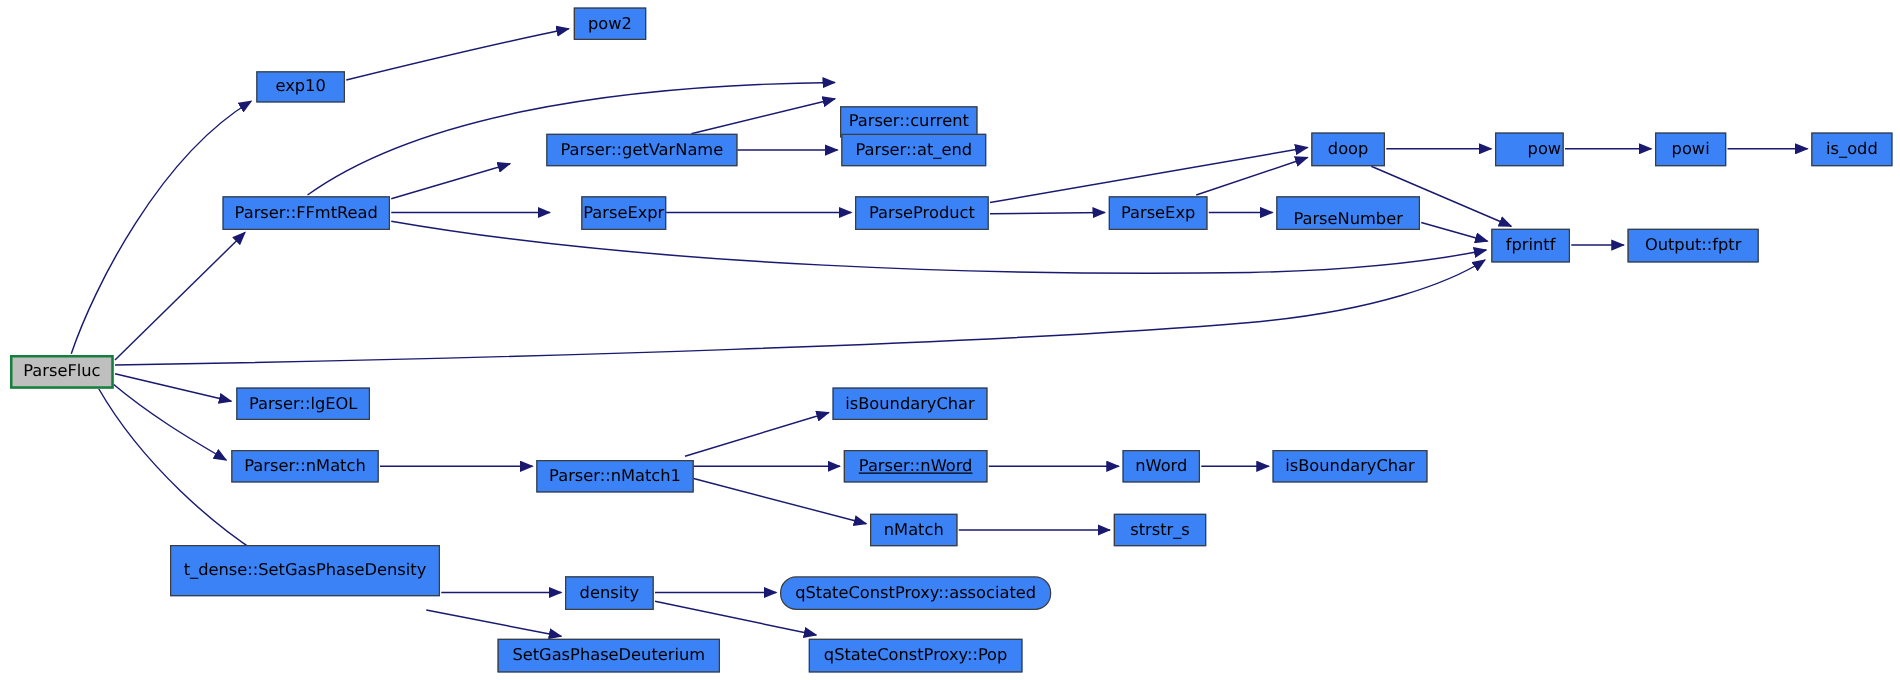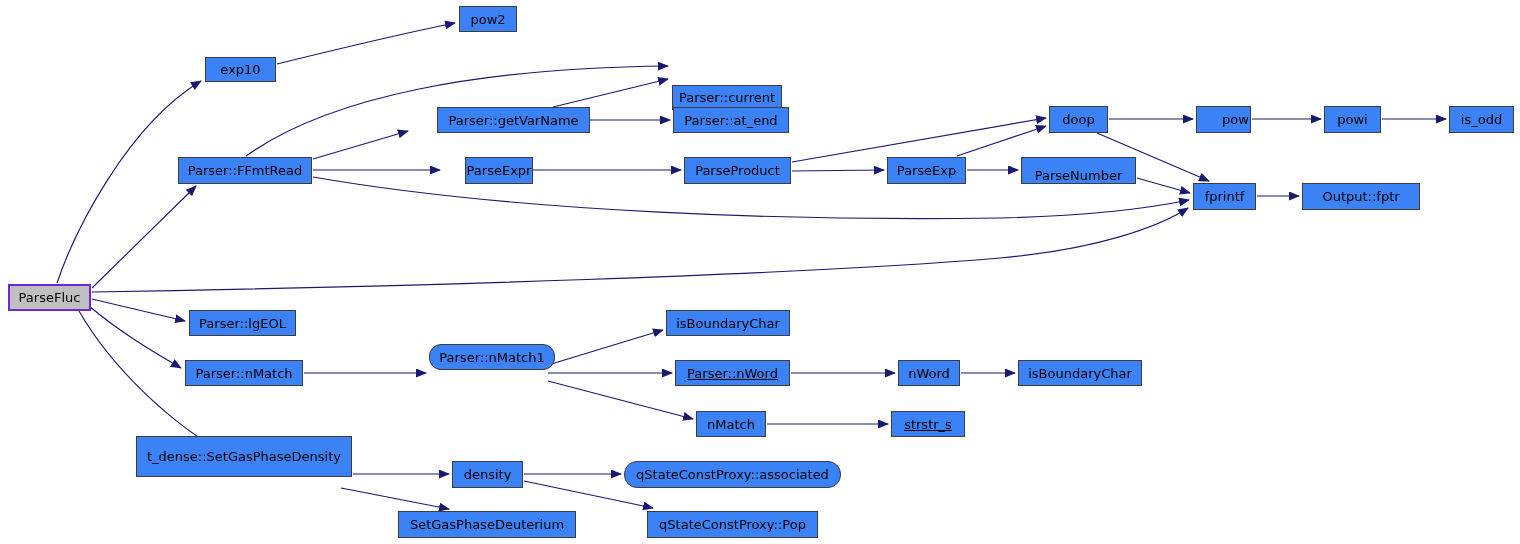--- a/index.html
+++ b/index.html
@@ -29,21 +29,21 @@
     display: flex;
     align-items: center;
     justify-content: center;
     font-size: 13px;
     color: #000000;
     white-space: nowrap;
     cursor: pointer;
   }
   .node.root {
     background: #bfbfbf;
-    border: 2px solid #6d28d9;
+    border: 2px solid #15803d;
     cursor: default;
   }
 </style>
 </head>
 <body>
 
 <div id="canvas">
   <svg id="edge-layer" width="1520" height="544" viewBox="0 0 1520 544">
     <defs>
       <marker id="arrow" markerUnits="userSpaceOnUse" markerWidth="11" markerHeight="9" refX="10" refY="4.5" orient="auto">
@@ -130,48 +130,48 @@
       </div>
       <div class="node" style="left: 1324px; top: 106px; width: 57px; height: 27px;">
         <span>powi</span>
       </div>
       <div class="node" style="left: 1449px; top: 106px; width: 65px; height: 27px;">
         <span>is_odd</span>
       </div>
       <div class="node" style="left: 1193px; top: 183px; width: 63px; height: 27px;">
         <span>fprintf</span>
       </div>
-      <div class="node" style="left: 1302px; top: 183px; width: 118px; height: 27px;">
+      <div class="node" style="left: 1302px; top: 183px; width: 105px; height: 27px;">
         <span>Output::fptr</span>
       </div>
       <div class="node" style="left: 189px; top: 310px; width: 107px; height: 26px;">
         <span>Parser::lgEOL</span>
       </div>
       <div class="node" style="left: 185px; top: 360px; width: 118px; height: 26px;">
         <span>Parser::nMatch</span>
       </div>
-      <div class="node" style="left: 429px; top: 344px; width: 126px; height: 26px; border-radius: 12px;">
+      <div class="node" style="left: 429px; top: 368px; width: 126px; height: 26px;">
         <span>Parser::nMatch1</span>
       </div>
       <div class="node" style="left: 666px; top: 310px; width: 124px; height: 26px;">
         <span>isBoundaryChar</span>
       </div>
       <div class="node" style="left: 675px; top: 360px; width: 115px; height: 26px; text-decoration: underline;">
         <span>Parser::nWord</span>
       </div>
       <div class="node" style="left: 898px; top: 360px; width: 62px; height: 26px;">
         <span>nWord</span>
       </div>
       <div class="node" style="left: 1018px; top: 360px; width: 124px; height: 26px;">
         <span>isBoundaryChar</span>
       </div>
       <div class="node" style="left: 696px; top: 411px; width: 70px; height: 26px;">
         <span>nMatch</span>
       </div>
-      <div class="node" style="left: 891px; top: 411px; width: 74px; height: 26px; text-decoration: underline;">
+      <div class="node" style="left: 891px; top: 411px; width: 74px; height: 26px;">
         <span>strstr_s</span>
       </div>
       <div class="node" style="left: 136px; top: 436px; width: 216px; height: 41px;">
         <span>t_dense::SetGasPhaseDensity</span>
       </div>
       <div class="node" style="left: 452px; top: 461px; width: 71px; height: 27px;">
         <span>density</span>
       </div>
       <div class="node" style="left: 624px; top: 461px; width: 217px; height: 27px; border-radius: 13px;">
         <span>qStateConstProxy::associated</span>

